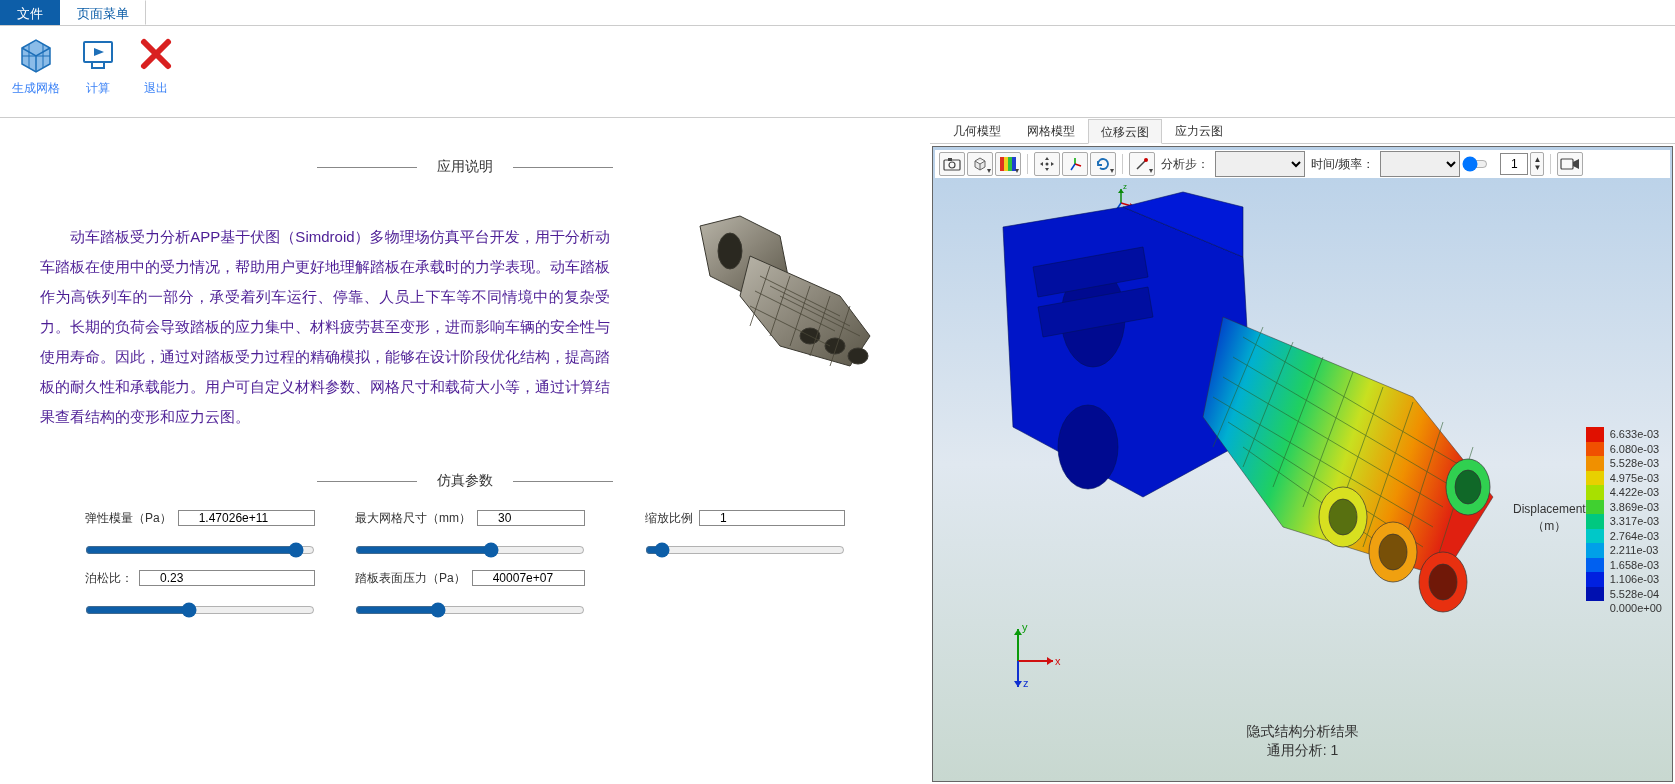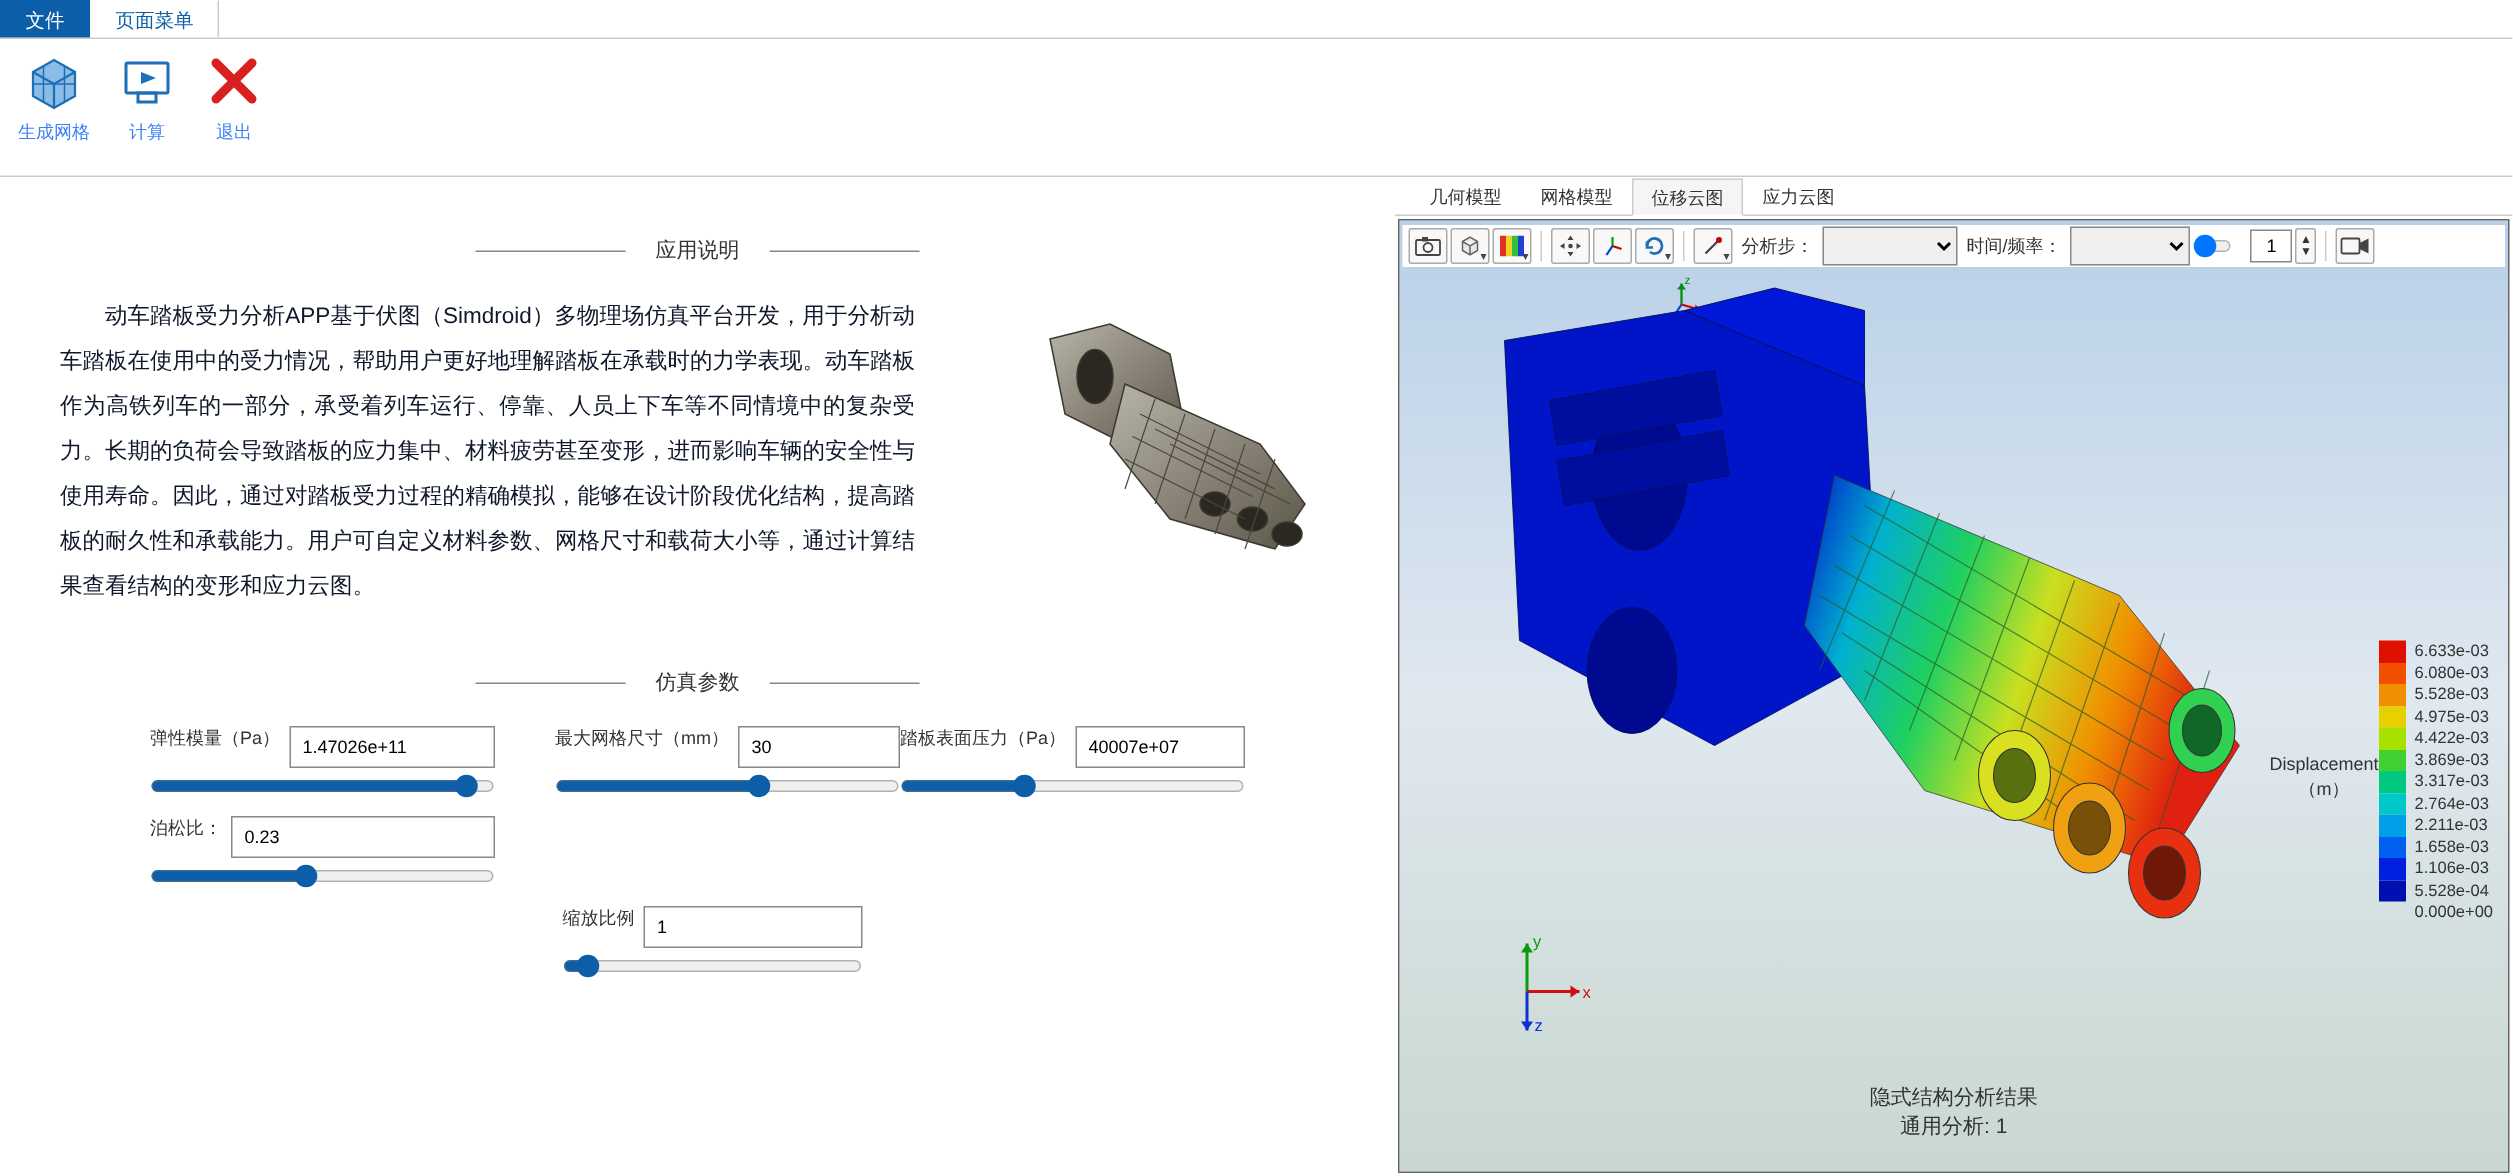--- a/index.html
+++ b/index.html
@@ -22,31 +22,31 @@
 .left-panel { flex: 1; padding: 30px 40px; overflow: auto; }
 .right-panel { width: 745px; display: flex; flex-direction: column; }
 
 
 .section-header { display: flex; align-items: center; justify-content: center; margin: 10px 0 20px; }
 .section-header .line { flex: 1; height: 1px; background: #888; max-width: 100px; }
 .section-header .title { padding: 0 20px; font-size: 14px; color: #333; }
 
 
 .desc-row { display: flex; align-items: flex-start; }
-.desc-text { flex: 1; text-align: justify; line-height: 2.0; font-size: 15px; color: #0f172a; text-indent: 2em; }
+.desc-text { flex: 1; text-align: justify; line-height: 2.0; font-size: 15px; color: #4c1d95; text-indent: 2em; margin-top: 26px; }
 .desc-image { width: 260px; margin-left: 20px; display: flex; align-items: center; justify-content: center; }
 .part-svg { width: 240px; height: 210px; }
 
 
 .params-section { margin-top: 40px; }
 .params-grid { display: flex; flex-wrap: wrap; gap: 0 40px; justify-content: center; }
 .param-item { display: flex; flex-direction: column; width: 230px; margin-bottom: 12px; }
 .param-top { display: flex; height: 26px; }
 .param-label { font-size: 12px; margin-right: 6px; white-space: nowrap; }
-.param-input { flex: 1; height: 28px; border: 1px solid #888; padding: 0 8px; font-size: 12px; min-width: 0; }
+.param-input { flex: 1; height: 16px; border: 1px solid #888; padding: 0 20px; font-size: 12px; min-width: 0; }
 .param-slider { width: 100%; margin-top: 6px; accent-color: #0d5ea8; }
 .param-scale { display:flex; flex-direction:column; width: 200px; margin-left: 20px;}
 
 
 .view-tabs { display: flex; height: 26px; border-bottom: 1px solid #ccc; padding-left: 10px; }
 .view-tab { padding: 4px 12px; font-size: 12px; cursor: pointer; border: 1px solid transparent; }
 .view-tab.active { border: 1px solid #ccc; border-bottom: 1px solid #fff; background: #f5f5f5; position: relative; top: 1px;}
 
 
 .viewport-wrap { flex: 1; position: relative; border: 1px solid #666; margin: 2px; background: linear-gradient(to bottom, #b8d0e8 0%, #e0e8f0 50%, #c8d8d0 100%); }
@@ -174,21 +174,21 @@
             <input type="range" class="param-slider" min="0" max="100" value="95" style="">
           </div>
           <div class="param-item">
             <div class="param-top">
               <span class="param-label">泊松比：</span>
               <input class="param-input" value="0.23" style="">
             </div>
             <input type="range" class="param-slider" min="0" max="100" value="45" style="">
           </div>
         </div>
-        <div style="display:flex; flex-direction:row;">
+        <div style="display:flex; flex-direction:column;">
           <div class="param-item">
             <div class="param-top">
               <span class="param-label">最大网格尺寸（mm）</span>
               <input class="param-input" value="30" style="">
             </div>
             <input type="range" class="param-slider" min="0" max="100" value="60" style="">
           </div>
           <div class="param-item">
             <div class="param-top">
               <span class="param-label">踏板表面压力（Pa）</span>

